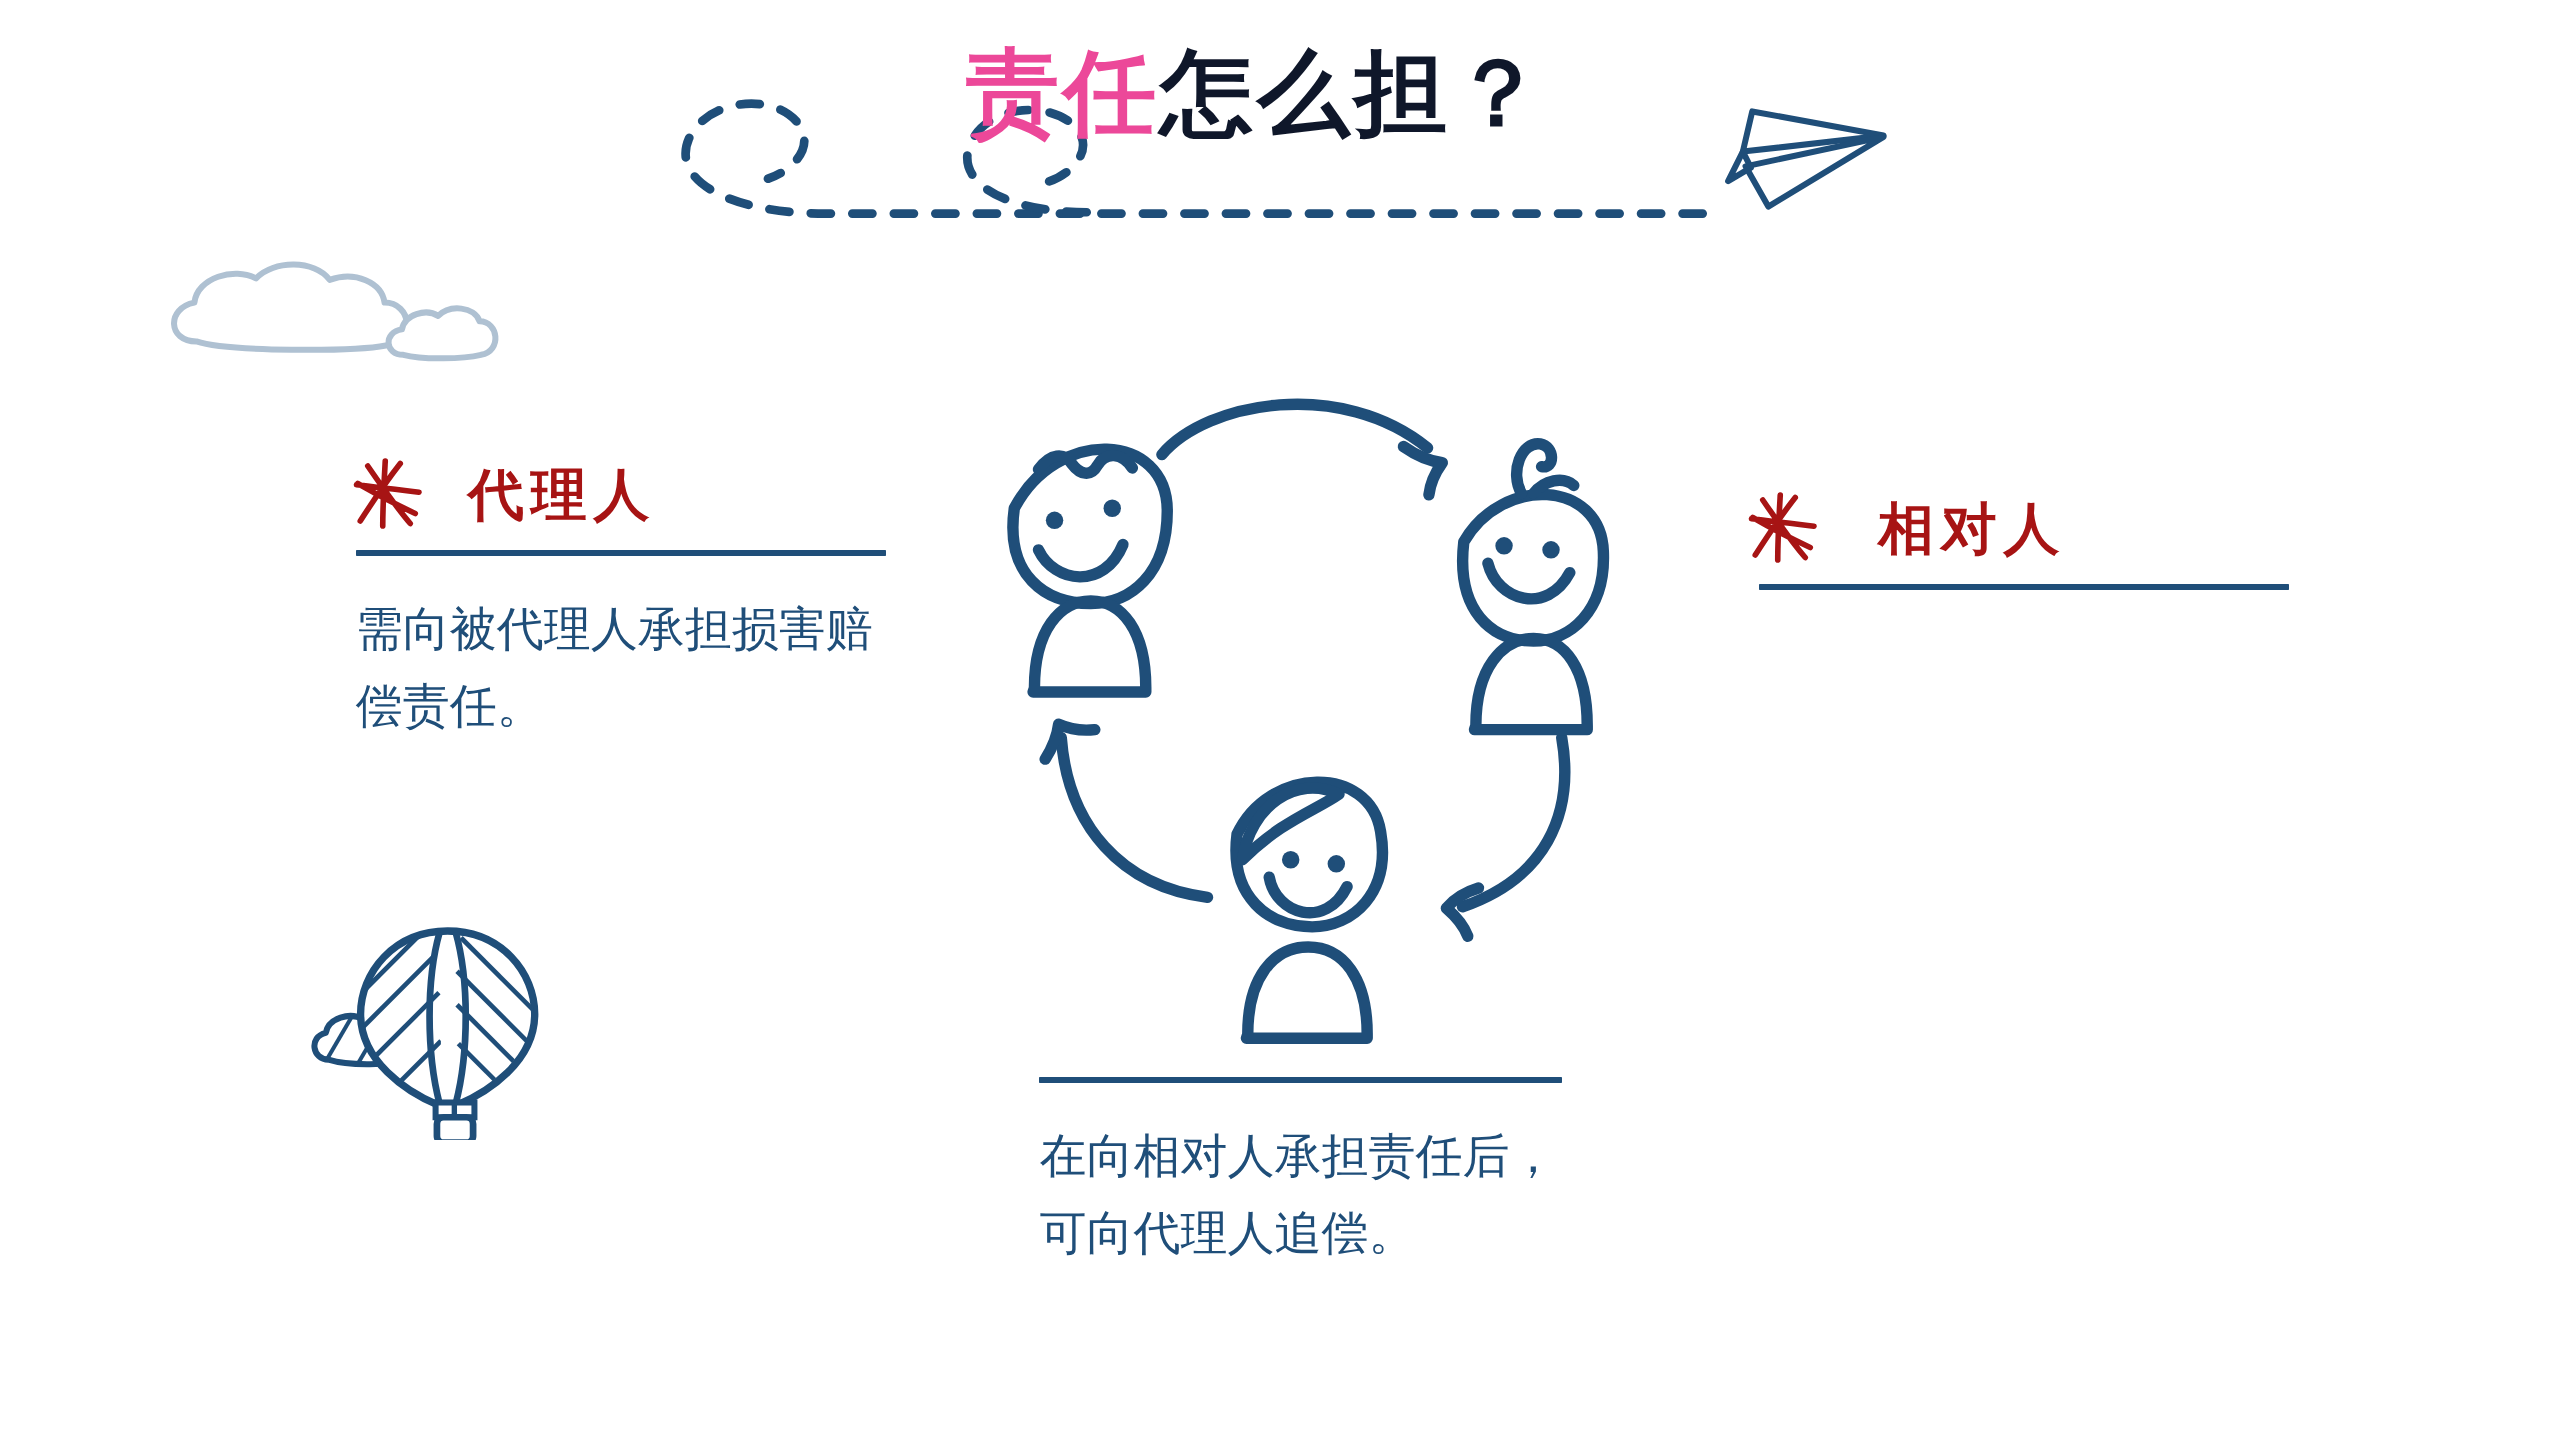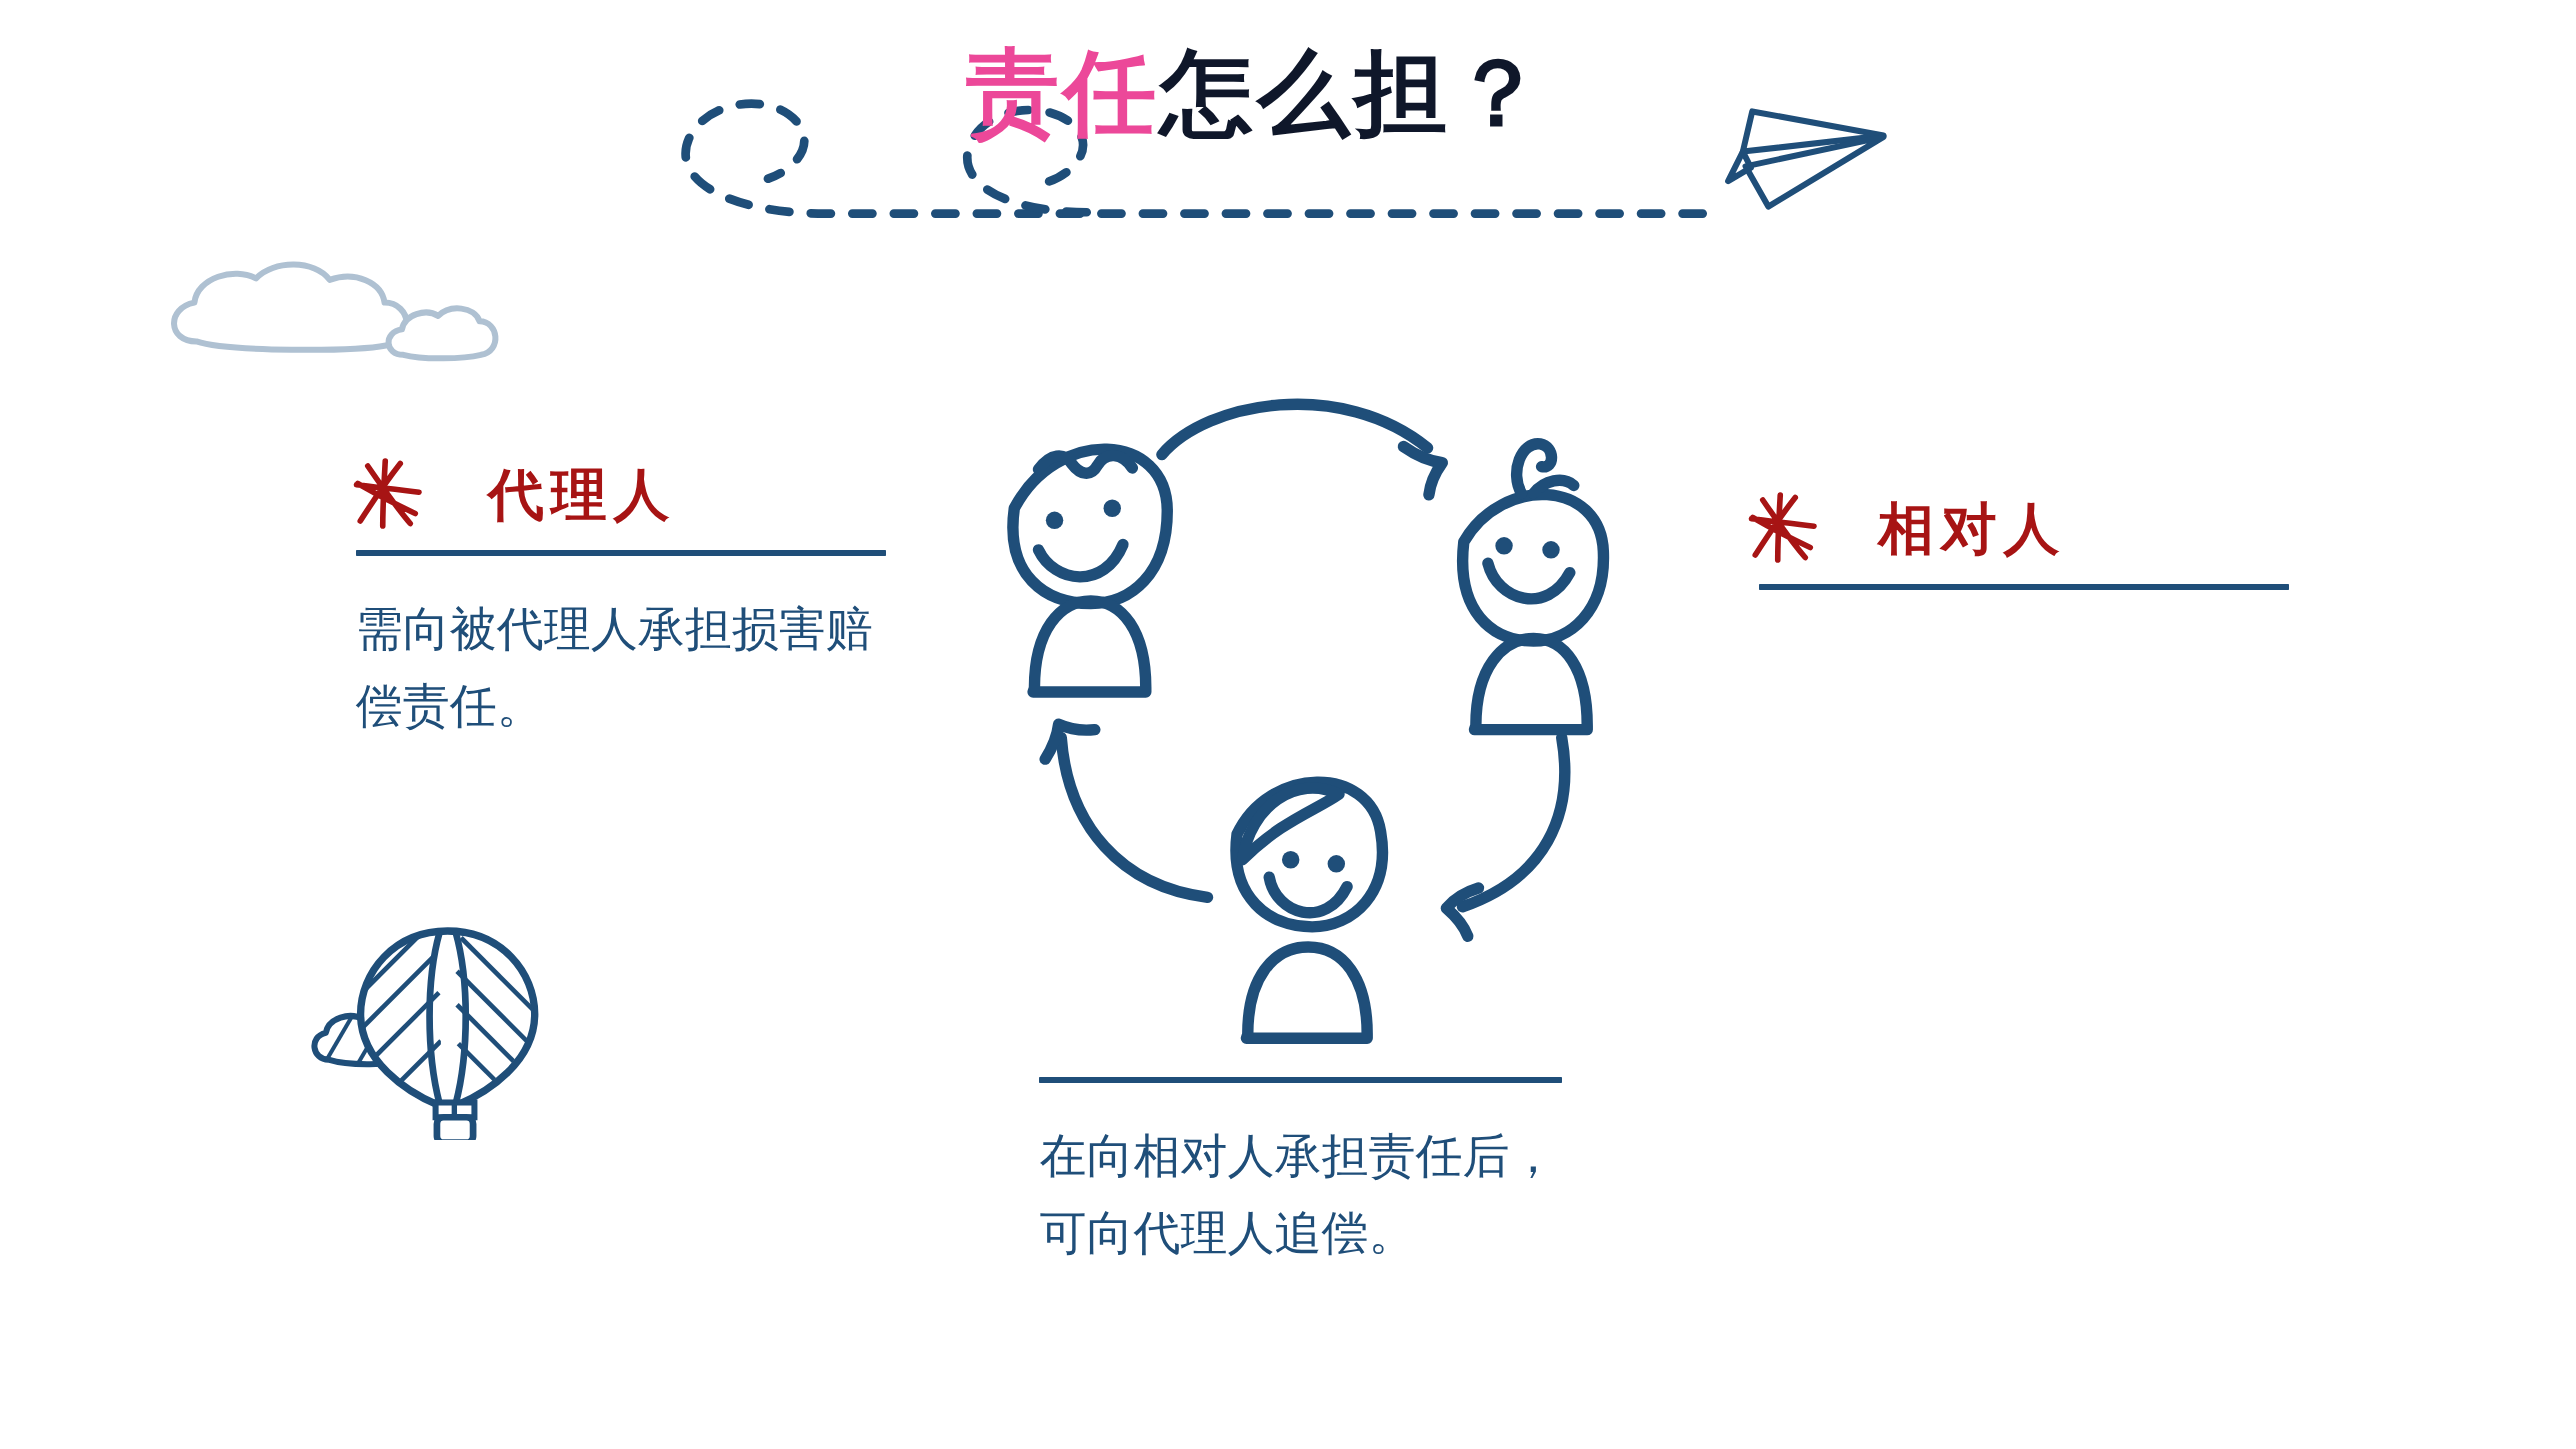--- a/index.html
+++ b/index.html
@@ -81,21 +81,21 @@
     line-height: 1.62;
     margin-top: 35px;
     font-weight: 400;
     font-family: "Liberation Sans", "DejaVu Sans", sans-serif;
   }
 
   
   #block-agent        { left: 349px;  top: 456px;  width: 550px; }
   #block-agent .divider      { width: 530px; margin-left: 6.7px; }
   #block-agent .block-body   { padding-left: 6.7px; width: 537px; }
-  #block-agent .head-label   { margin-left: 64px; }
+  #block-agent .head-label   { margin-left: 44px; }
 
   
   #block-counterparty { left: 1744px; top: 490px;  width: 564px; }
   #block-counterparty .divider    { width: 530px; margin-left: 14.8px; }
   #block-counterparty .block-body { padding-left: 14.8px; width: 543px; }
   #block-counterparty .head-label { margin-left: 59px; }
 
   
   #block-principal    { left: 1036px; top: 1060px; width: 557px; }
   #block-principal .divider    { width: 523px; margin-left: 3.4px; }

